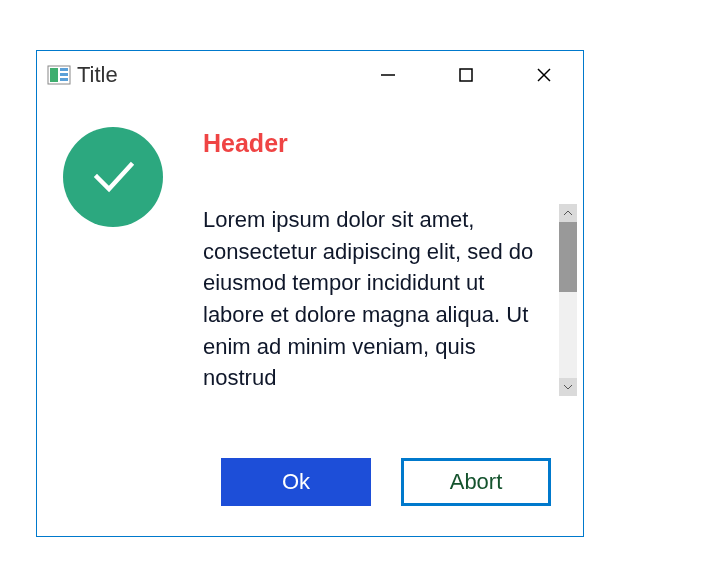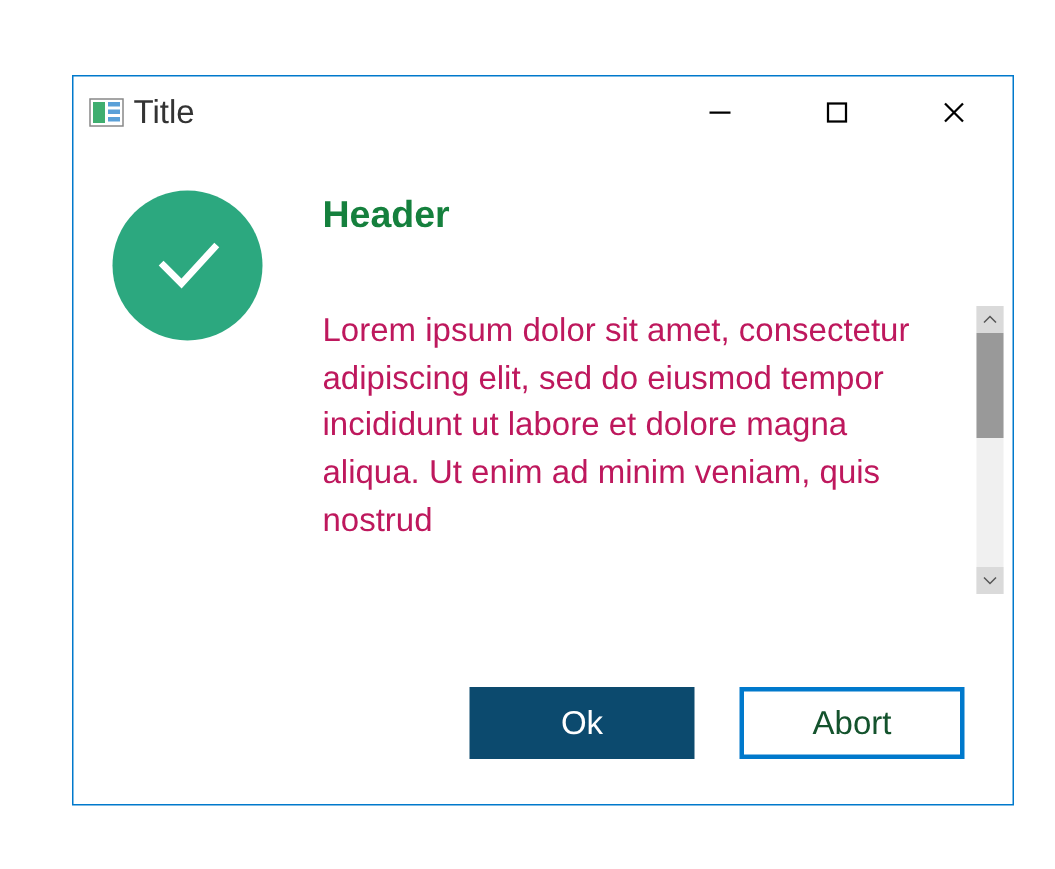--- a/index.html
+++ b/index.html
@@ -9,23 +9,23 @@
     }
     body {
       font-family: "Segoe UI", Tahoma, sans-serif;
       background: #ffffff;
       width: 703px;
       height: 579px;
       position: relative;
     }
     .window {
       position: absolute;
-      left: 48px;
+      left: 36px;
       top: 50px;
-      width: 628px;
+      width: 548px;
       height: 487px;
       background: #ffffff;
       border: 1px solid #0079cc;
     }
     .titlebar {
       display: flex;
       align-items: center;
       height: 48px;
       padding-left: 8px;
     }
@@ -73,32 +73,32 @@
       justify-content: center;
     }
     .text-col {
       flex: 1;
       padding-left: 40px;
       padding-right: 6px;
     }
     .header {
       font-size: 25px;
       font-weight: 700;
-      color: #15803d;
+      color: #ef4444;
       margin-bottom: 46px;
       margin-top: 2px;
     }
     .body-scroll {
       position: relative;
       height: 192px;
       display: flex;
     }
     .body-text {
       font-size: 22px;
-      color: #be185d;
+      color: #0f172a;
       line-height: 1.44;
       font-weight: 400;
       flex: 1;
       overflow: hidden;
       padding-right: 20px;
     }
     .scrollbar {
       width: 18px;
       background: #f0f0f0;
       position: relative;
@@ -133,21 +133,21 @@
       width: 150px;
       height: 48px;
       font-size: 22px;
       font-family: inherit;
       display: flex;
       align-items: center;
       justify-content: center;
       cursor: pointer;
     }
     .btn-primary {
-      background: #0c4a6e;
+      background: #1d4ed8;
       color: #ffffff;
       border: none;
     }
     .btn-secondary {
       background: #ffffff;
       color: #14532d;
       border: 3px solid #0079cc;
     }
   </style>
 </head>

